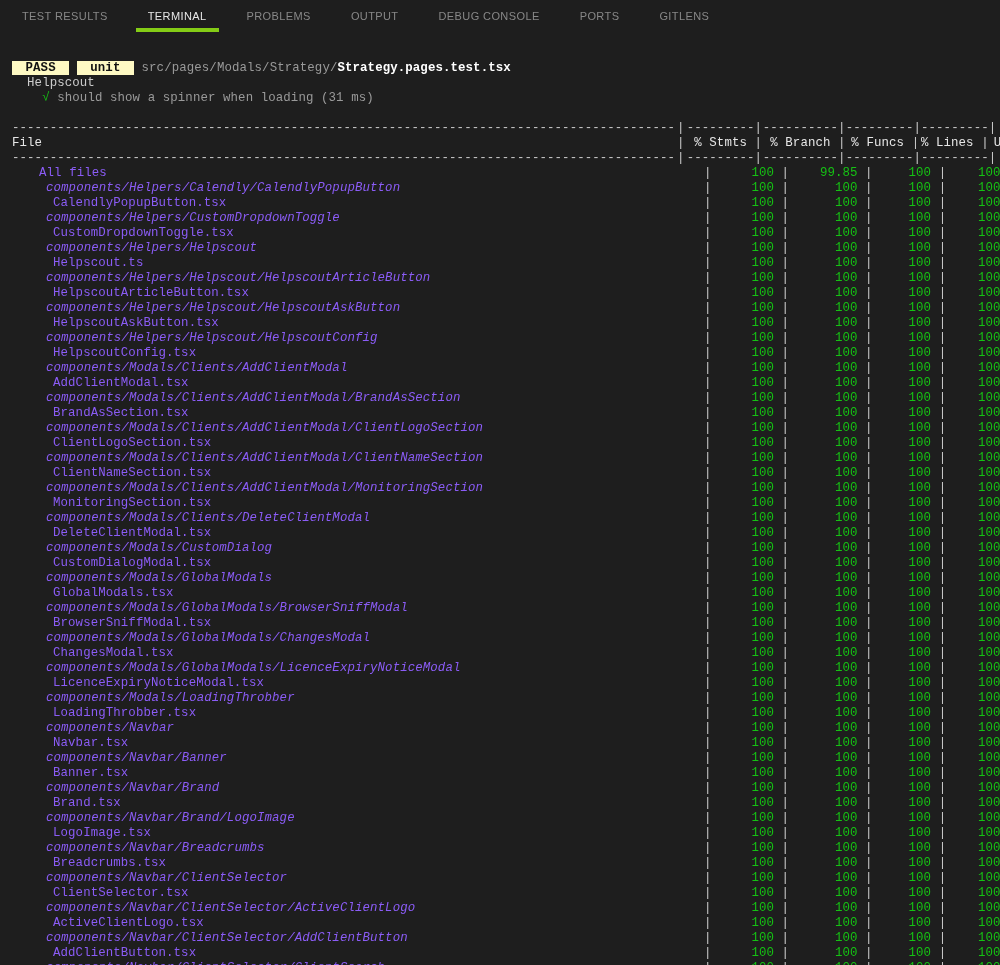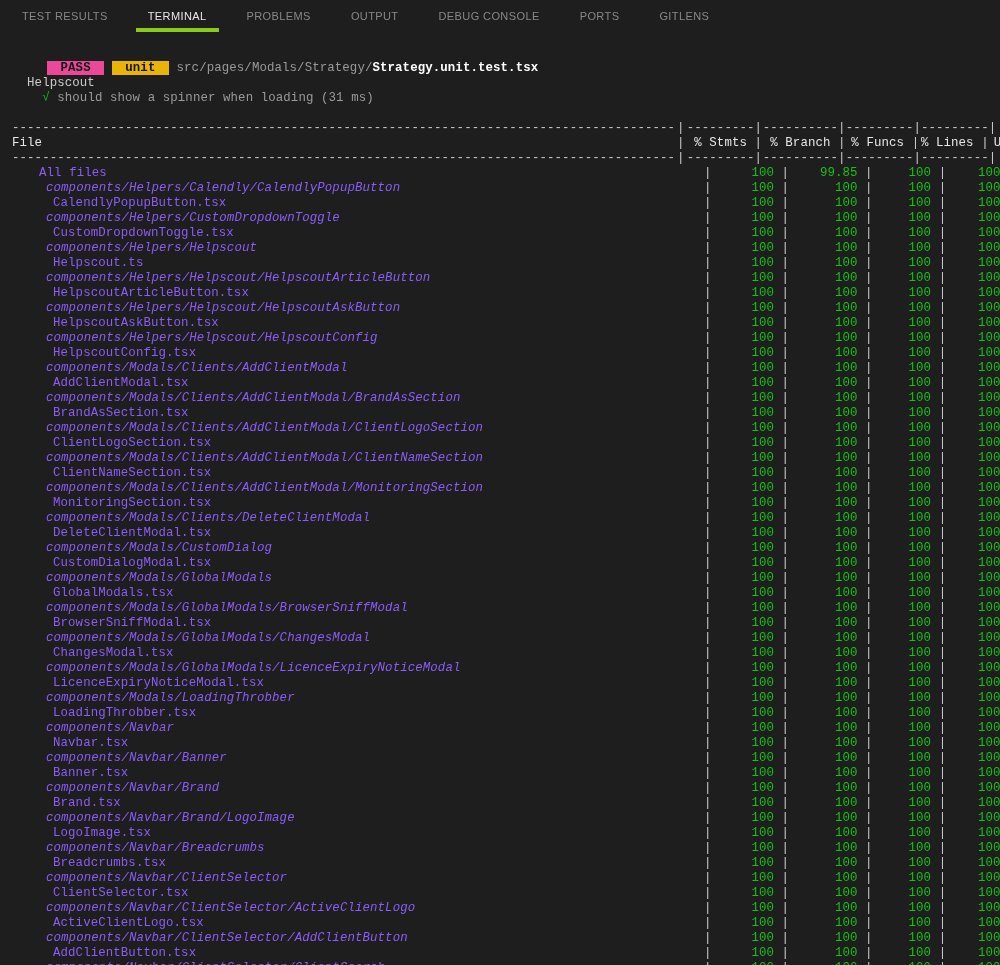--- a/index.html
+++ b/index.html
@@ -32,28 +32,27 @@
     border-bottom: 4px solid #84cc16;
   }
   .terminal-body {
     padding: 14px 12px 0 12px;
     white-space: pre;
     line-height: 15px;
     font-size: 12.4px;
     letter-spacing: 0.1px;
   }
   .badge-pass {
-    background: #ec4899;
+    background: #fef9c3;
     color: #111;
     padding: 0 6px;
     font-weight: bold;
-    margin-left: 35px;
   }
   .badge-unit {
-    background: #eab308;
+    background: #fef9c3;
     color: #111;
     padding: 0 6px;
     font-weight: bold;
   }
   .dim { color: #9a9a9a; }
   .bold-white { color: #ffffff; font-weight: bold; }
   .green { color: #15c213; }
   .cyan { color: #8b5cf6; margin-left: 27px; }
   .cov-line { display: flex; }
   .cov-file { flex: 0 0 665px; overflow: hidden; }
@@ -76,17 +75,17 @@
     <div class="panel-tab">TEST RESULTS</div>
     <div class="panel-tab active">TERMINAL</div>
     <div class="panel-tab">PROBLEMS</div>
     <div class="panel-tab">OUTPUT</div>
     <div class="panel-tab">DEBUG CONSOLE</div>
     <div class="panel-tab">PORTS</div>
     <div class="panel-tab">GITLENS</div>
   </div>
 
 <div class="terminal-body">
-<span><span class="badge-pass"> PASS </span> <span class="badge-unit"> unit </span> <span class="dim">src/pages/Modals/Strategy/</span><span class="bold-white">Strategy.unit.test.tsx</span></span>
+<span><span class="badge-pass"> PASS </span> <span class="badge-unit"> unit </span> <span class="dim">src/pages/Modals/Strategy/</span><span class="bold-white">Strategy.pages.test.tsx</span></span>
   <span>Helpscout</span>
     <span class="green">√</span> <span class="dim">should show a spinner when loading (31 ms)</span>
 
 <div id="cov"><div class="cov-line"><span class="cov-file">----------------------------------------------------------------------------------------------</span><span class="sep">|</span><span class="cov-cell c-stm">---------</span><span class="sep">|</span><span class="cov-cell c-br">----------</span><span class="sep">|</span><span class="cov-cell c-fn">---------</span><span class="sep">|</span><span class="cov-cell c-ln">---------</span><span class="sep">|</span><span class="cov-cell c-unc">--------</span></div><div class="cov-line hdr"><span class="cov-file">File</span><span class="sep">|</span><span class="cov-cell c-stm">% Stmts </span><span class="sep">|</span><span class="cov-cell c-br">% Branch </span><span class="sep">|</span><span class="cov-cell c-fn">% Funcs </span><span class="sep">|</span><span class="cov-cell c-ln">% Lines </span><span class="sep">|</span><span class="cov-cell c-unc">Uncover</span></div><div class="cov-line"><span class="cov-file">----------------------------------------------------------------------------------------------</span><span class="sep">|</span><span class="cov-cell c-stm">---------</span><span class="sep">|</span><span class="cov-cell c-br">----------</span><span class="sep">|</span><span class="cov-cell c-fn">---------</span><span class="sep">|</span><span class="cov-cell c-ln">---------</span><span class="sep">|</span><span class="cov-cell c-unc">--------</span></div><div class="cov-line"><span class="cov-file cyan pad0">All files</span><span class="sep">|</span><span class="cov-cell c-stm green">100 </span><span class="sep">|</span><span class="cov-cell c-br green">99.85 </span><span class="sep">|</span><span class="cov-cell c-fn green">100 </span><span class="sep">|</span><span class="cov-cell c-ln green">100 </span><span class="sep">|</span><span class="cov-cell c-unc"> </span></div><div class="cov-line"><span class="cov-file cyan pad1">components/Helpers/Calendly/CalendlyPopupButton</span><span class="sep">|</span><span class="cov-cell c-stm green">100 </span><span class="sep">|</span><span class="cov-cell c-br green">100 </span><span class="sep">|</span><span class="cov-cell c-fn green">100 </span><span class="sep">|</span><span class="cov-cell c-ln green">100 </span><span class="sep">|</span><span class="cov-cell c-unc"> </span></div><div class="cov-line"><span class="cov-file cyan pad2">CalendlyPopupButton.tsx</span><span class="sep">|</span><span class="cov-cell c-stm green">100 </span><span class="sep">|</span><span class="cov-cell c-br green">100 </span><span class="sep">|</span><span class="cov-cell c-fn green">100 </span><span class="sep">|</span><span class="cov-cell c-ln green">100 </span><span class="sep">|</span><span class="cov-cell c-unc"> </span></div><div class="cov-line"><span class="cov-file cyan pad1">components/Helpers/CustomDropdownToggle</span><span class="sep">|</span><span class="cov-cell c-stm green">100 </span><span class="sep">|</span><span class="cov-cell c-br green">100 </span><span class="sep">|</span><span class="cov-cell c-fn green">100 </span><span class="sep">|</span><span class="cov-cell c-ln green">100 </span><span class="sep">|</span><span class="cov-cell c-unc"> </span></div><div class="cov-line"><span class="cov-file cyan pad2">CustomDropdownToggle.tsx</span><span class="sep">|</span><span class="cov-cell c-stm green">100 </span><span class="sep">|</span><span class="cov-cell c-br green">100 </span><span class="sep">|</span><span class="cov-cell c-fn green">100 </span><span class="sep">|</span><span class="cov-cell c-ln green">100 </span><span class="sep">|</span><span class="cov-cell c-unc"> </span></div><div class="cov-line"><span class="cov-file cyan pad1">components/Helpers/Helpscout</span><span class="sep">|</span><span class="cov-cell c-stm green">100 </span><span class="sep">|</span><span class="cov-cell c-br green">100 </span><span class="sep">|</span><span class="cov-cell c-fn green">100 </span><span class="sep">|</span><span class="cov-cell c-ln green">100 </span><span class="sep">|</span><span class="cov-cell c-unc"> </span></div><div class="cov-line"><span class="cov-file cyan pad2">Helpscout.ts</span><span class="sep">|</span><span class="cov-cell c-stm green">100 </span><span class="sep">|</span><span class="cov-cell c-br green">100 </span><span class="sep">|</span><span class="cov-cell c-fn green">100 </span><span class="sep">|</span><span class="cov-cell c-ln green">100 </span><span class="sep">|</span><span class="cov-cell c-unc"> </span></div><div class="cov-line"><span class="cov-file cyan pad1">components/Helpers/Helpscout/HelpscoutArticleButton</span><span class="sep">|</span><span class="cov-cell c-stm green">100 </span><span class="sep">|</span><span class="cov-cell c-br green">100 </span><span class="sep">|</span><span class="cov-cell c-fn green">100 </span><span class="sep">|</span><span class="cov-cell c-ln green">100 </span><span class="sep">|</span><span class="cov-cell c-unc"> </span></div><div class="cov-line"><span class="cov-file cyan pad2">HelpscoutArticleButton.tsx</span><span class="sep">|</span><span class="cov-cell c-stm green">100 </span><span class="sep">|</span><span class="cov-cell c-br green">100 </span><span class="sep">|</span><span class="cov-cell c-fn green">100 </span><span class="sep">|</span><span class="cov-cell c-ln green">100 </span><span class="sep">|</span><span class="cov-cell c-unc"> </span></div><div class="cov-line"><span class="cov-file cyan pad1">components/Helpers/Helpscout/HelpscoutAskButton</span><span class="sep">|</span><span class="cov-cell c-stm green">100 </span><span class="sep">|</span><span class="cov-cell c-br green">100 </span><span class="sep">|</span><span class="cov-cell c-fn green">100 </span><span class="sep">|</span><span class="cov-cell c-ln green">100 </span><span class="sep">|</span><span class="cov-cell c-unc"> </span></div><div class="cov-line"><span class="cov-file cyan pad2">HelpscoutAskButton.tsx</span><span class="sep">|</span><span class="cov-cell c-stm green">100 </span><span class="sep">|</span><span class="cov-cell c-br green">100 </span><span class="sep">|</span><span class="cov-cell c-fn green">100 </span><span class="sep">|</span><span class="cov-cell c-ln green">100 </span><span class="sep">|</span><span class="cov-cell c-unc"> </span></div><div class="cov-line"><span class="cov-file cyan pad1">components/Helpers/Helpscout/HelpscoutConfig</span><span class="sep">|</span><span class="cov-cell c-stm green">100 </span><span class="sep">|</span><span class="cov-cell c-br green">100 </span><span class="sep">|</span><span class="cov-cell c-fn green">100 </span><span class="sep">|</span><span class="cov-cell c-ln green">100 </span><span class="sep">|</span><span class="cov-cell c-unc"> </span></div><div class="cov-line"><span class="cov-file cyan pad2">HelpscoutConfig.tsx</span><span class="sep">|</span><span class="cov-cell c-stm green">100 </span><span class="sep">|</span><span class="cov-cell c-br green">100 </span><span class="sep">|</span><span class="cov-cell c-fn green">100 </span><span class="sep">|</span><span class="cov-cell c-ln green">100 </span><span class="sep">|</span><span class="cov-cell c-unc"> </span></div><div class="cov-line"><span class="cov-file cyan pad1">components/Modals/Clients/AddClientModal</span><span class="sep">|</span><span class="cov-cell c-stm green">100 </span><span class="sep">|</span><span class="cov-cell c-br green">100 </span><span class="sep">|</span><span class="cov-cell c-fn green">100 </span><span class="sep">|</span><span class="cov-cell c-ln green">100 </span><span class="sep">|</span><span class="cov-cell c-unc"> </span></div><div class="cov-line"><span class="cov-file cyan pad2">AddClientModal.tsx</span><span class="sep">|</span><span class="cov-cell c-stm green">100 </span><span class="sep">|</span><span class="cov-cell c-br green">100 </span><span class="sep">|</span><span class="cov-cell c-fn green">100 </span><span class="sep">|</span><span class="cov-cell c-ln green">100 </span><span class="sep">|</span><span class="cov-cell c-unc"> </span></div><div class="cov-line"><span class="cov-file cyan pad1">components/Modals/Clients/AddClientModal/BrandAsSection</span><span class="sep">|</span><span class="cov-cell c-stm green">100 </span><span class="sep">|</span><span class="cov-cell c-br green">100 </span><span class="sep">|</span><span class="cov-cell c-fn green">100 </span><span class="sep">|</span><span class="cov-cell c-ln green">100 </span><span class="sep">|</span><span class="cov-cell c-unc"> </span></div><div class="cov-line"><span class="cov-file cyan pad2">BrandAsSection.tsx</span><span class="sep">|</span><span class="cov-cell c-stm green">100 </span><span class="sep">|</span><span class="cov-cell c-br green">100 </span><span class="sep">|</span><span class="cov-cell c-fn green">100 </span><span class="sep">|</span><span class="cov-cell c-ln green">100 </span><span class="sep">|</span><span class="cov-cell c-unc"> </span></div><div class="cov-line"><span class="cov-file cyan pad1">components/Modals/Clients/AddClientModal/ClientLogoSection</span><span class="sep">|</span><span class="cov-cell c-stm green">100 </span><span class="sep">|</span><span class="cov-cell c-br green">100 </span><span class="sep">|</span><span class="cov-cell c-fn green">100 </span><span class="sep">|</span><span class="cov-cell c-ln green">100 </span><span class="sep">|</span><span class="cov-cell c-unc"> </span></div><div class="cov-line"><span class="cov-file cyan pad2">ClientLogoSection.tsx</span><span class="sep">|</span><span class="cov-cell c-stm green">100 </span><span class="sep">|</span><span class="cov-cell c-br green">100 </span><span class="sep">|</span><span class="cov-cell c-fn green">100 </span><span class="sep">|</span><span class="cov-cell c-ln green">100 </span><span class="sep">|</span><span class="cov-cell c-unc"> </span></div><div class="cov-line"><span class="cov-file cyan pad1">components/Modals/Clients/AddClientModal/ClientNameSection</span><span class="sep">|</span><span class="cov-cell c-stm green">100 </span><span class="sep">|</span><span class="cov-cell c-br green">100 </span><span class="sep">|</span><span class="cov-cell c-fn green">100 </span><span class="sep">|</span><span class="cov-cell c-ln green">100 </span><span class="sep">|</span><span class="cov-cell c-unc"> </span></div><div class="cov-line"><span class="cov-file cyan pad2">ClientNameSection.tsx</span><span class="sep">|</span><span class="cov-cell c-stm green">100 </span><span class="sep">|</span><span class="cov-cell c-br green">100 </span><span class="sep">|</span><span class="cov-cell c-fn green">100 </span><span class="sep">|</span><span class="cov-cell c-ln green">100 </span><span class="sep">|</span><span class="cov-cell c-unc"> </span></div><div class="cov-line"><span class="cov-file cyan pad1">components/Modals/Clients/AddClientModal/MonitoringSection</span><span class="sep">|</span><span class="cov-cell c-stm green">100 </span><span class="sep">|</span><span class="cov-cell c-br green">100 </span><span class="sep">|</span><span class="cov-cell c-fn green">100 </span><span class="sep">|</span><span class="cov-cell c-ln green">100 </span><span class="sep">|</span><span class="cov-cell c-unc"> </span></div><div class="cov-line"><span class="cov-file cyan pad2">MonitoringSection.tsx</span><span class="sep">|</span><span class="cov-cell c-stm green">100 </span><span class="sep">|</span><span class="cov-cell c-br green">100 </span><span class="sep">|</span><span class="cov-cell c-fn green">100 </span><span class="sep">|</span><span class="cov-cell c-ln green">100 </span><span class="sep">|</span><span class="cov-cell c-unc"> </span></div><div class="cov-line"><span class="cov-file cyan pad1">components/Modals/Clients/DeleteClientModal</span><span class="sep">|</span><span class="cov-cell c-stm green">100 </span><span class="sep">|</span><span class="cov-cell c-br green">100 </span><span class="sep">|</span><span class="cov-cell c-fn green">100 </span><span class="sep">|</span><span class="cov-cell c-ln green">100 </span><span class="sep">|</span><span class="cov-cell c-unc"> </span></div><div class="cov-line"><span class="cov-file cyan pad2">DeleteClientModal.tsx</span><span class="sep">|</span><span class="cov-cell c-stm green">100 </span><span class="sep">|</span><span class="cov-cell c-br green">100 </span><span class="sep">|</span><span class="cov-cell c-fn green">100 </span><span class="sep">|</span><span class="cov-cell c-ln green">100 </span><span class="sep">|</span><span class="cov-cell c-unc"> </span></div><div class="cov-line"><span class="cov-file cyan pad1">components/Modals/CustomDialog</span><span class="sep">|</span><span class="cov-cell c-stm green">100 </span><span class="sep">|</span><span class="cov-cell c-br green">100 </span><span class="sep">|</span><span class="cov-cell c-fn green">100 </span><span class="sep">|</span><span class="cov-cell c-ln green">100 </span><span class="sep">|</span><span class="cov-cell c-unc"> </span></div><div class="cov-line"><span class="cov-file cyan pad2">CustomDialogModal.tsx</span><span class="sep">|</span><span class="cov-cell c-stm green">100 </span><span class="sep">|</span><span class="cov-cell c-br green">100 </span><span class="sep">|</span><span class="cov-cell c-fn green">100 </span><span class="sep">|</span><span class="cov-cell c-ln green">100 </span><span class="sep">|</span><span class="cov-cell c-unc"> </span></div><div class="cov-line"><span class="cov-file cyan pad1">components/Modals/GlobalModals</span><span class="sep">|</span><span class="cov-cell c-stm green">100 </span><span class="sep">|</span><span class="cov-cell c-br green">100 </span><span class="sep">|</span><span class="cov-cell c-fn green">100 </span><span class="sep">|</span><span class="cov-cell c-ln green">100 </span><span class="sep">|</span><span class="cov-cell c-unc"> </span></div><div class="cov-line"><span class="cov-file cyan pad2">GlobalModals.tsx</span><span class="sep">|</span><span class="cov-cell c-stm green">100 </span><span class="sep">|</span><span class="cov-cell c-br green">100 </span><span class="sep">|</span><span class="cov-cell c-fn green">100 </span><span class="sep">|</span><span class="cov-cell c-ln green">100 </span><span class="sep">|</span><span class="cov-cell c-unc"> </span></div><div class="cov-line"><span class="cov-file cyan pad1">components/Modals/GlobalModals/BrowserSniffModal</span><span class="sep">|</span><span class="cov-cell c-stm green">100 </span><span class="sep">|</span><span class="cov-cell c-br green">100 </span><span class="sep">|</span><span class="cov-cell c-fn green">100 </span><span class="sep">|</span><span class="cov-cell c-ln green">100 </span><span class="sep">|</span><span class="cov-cell c-unc"> </span></div><div class="cov-line"><span class="cov-file cyan pad2">BrowserSniffModal.tsx</span><span class="sep">|</span><span class="cov-cell c-stm green">100 </span><span class="sep">|</span><span class="cov-cell c-br green">100 </span><span class="sep">|</span><span class="cov-cell c-fn green">100 </span><span class="sep">|</span><span class="cov-cell c-ln green">100 </span><span class="sep">|</span><span class="cov-cell c-unc"> </span></div><div class="cov-line"><span class="cov-file cyan pad1">components/Modals/GlobalModals/ChangesModal</span><span class="sep">|</span><span class="cov-cell c-stm green">100 </span><span class="sep">|</span><span class="cov-cell c-br green">100 </span><span class="sep">|</span><span class="cov-cell c-fn green">100 </span><span class="sep">|</span><span class="cov-cell c-ln green">100 </span><span class="sep">|</span><span class="cov-cell c-unc"> </span></div><div class="cov-line"><span class="cov-file cyan pad2">ChangesModal.tsx</span><span class="sep">|</span><span class="cov-cell c-stm green">100 </span><span class="sep">|</span><span class="cov-cell c-br green">100 </span><span class="sep">|</span><span class="cov-cell c-fn green">100 </span><span class="sep">|</span><span class="cov-cell c-ln green">100 </span><span class="sep">|</span><span class="cov-cell c-unc"> </span></div><div class="cov-line"><span class="cov-file cyan pad1">components/Modals/GlobalModals/LicenceExpiryNoticeModal</span><span class="sep">|</span><span class="cov-cell c-stm green">100 </span><span class="sep">|</span><span class="cov-cell c-br green">100 </span><span class="sep">|</span><span class="cov-cell c-fn green">100 </span><span class="sep">|</span><span class="cov-cell c-ln green">100 </span><span class="sep">|</span><span class="cov-cell c-unc"> </span></div><div class="cov-line"><span class="cov-file cyan pad2">LicenceExpiryNoticeModal.tsx</span><span class="sep">|</span><span class="cov-cell c-stm green">100 </span><span class="sep">|</span><span class="cov-cell c-br green">100 </span><span class="sep">|</span><span class="cov-cell c-fn green">100 </span><span class="sep">|</span><span class="cov-cell c-ln green">100 </span><span class="sep">|</span><span class="cov-cell c-unc"> </span></div><div class="cov-line"><span class="cov-file cyan pad1">components/Modals/LoadingThrobber</span><span class="sep">|</span><span class="cov-cell c-stm green">100 </span><span class="sep">|</span><span class="cov-cell c-br green">100 </span><span class="sep">|</span><span class="cov-cell c-fn green">100 </span><span class="sep">|</span><span class="cov-cell c-ln green">100 </span><span class="sep">|</span><span class="cov-cell c-unc"> </span></div><div class="cov-line"><span class="cov-file cyan pad2">LoadingThrobber.tsx</span><span class="sep">|</span><span class="cov-cell c-stm green">100 </span><span class="sep">|</span><span class="cov-cell c-br green">100 </span><span class="sep">|</span><span class="cov-cell c-fn green">100 </span><span class="sep">|</span><span class="cov-cell c-ln green">100 </span><span class="sep">|</span><span class="cov-cell c-unc"> </span></div><div class="cov-line"><span class="cov-file cyan pad1">components/Navbar</span><span class="sep">|</span><span class="cov-cell c-stm green">100 </span><span class="sep">|</span><span class="cov-cell c-br green">100 </span><span class="sep">|</span><span class="cov-cell c-fn green">100 </span><span class="sep">|</span><span class="cov-cell c-ln green">100 </span><span class="sep">|</span><span class="cov-cell c-unc"> </span></div><div class="cov-line"><span class="cov-file cyan pad2">Navbar.tsx</span><span class="sep">|</span><span class="cov-cell c-stm green">100 </span><span class="sep">|</span><span class="cov-cell c-br green">100 </span><span class="sep">|</span><span class="cov-cell c-fn green">100 </span><span class="sep">|</span><span class="cov-cell c-ln green">100 </span><span class="sep">|</span><span class="cov-cell c-unc"> </span></div><div class="cov-line"><span class="cov-file cyan pad1">components/Navbar/Banner</span><span class="sep">|</span><span class="cov-cell c-stm green">100 </span><span class="sep">|</span><span class="cov-cell c-br green">100 </span><span class="sep">|</span><span class="cov-cell c-fn green">100 </span><span class="sep">|</span><span class="cov-cell c-ln green">100 </span><span class="sep">|</span><span class="cov-cell c-unc"> </span></div><div class="cov-line"><span class="cov-file cyan pad2">Banner.tsx</span><span class="sep">|</span><span class="cov-cell c-stm green">100 </span><span class="sep">|</span><span class="cov-cell c-br green">100 </span><span class="sep">|</span><span class="cov-cell c-fn green">100 </span><span class="sep">|</span><span class="cov-cell c-ln green">100 </span><span class="sep">|</span><span class="cov-cell c-unc"> </span></div><div class="cov-line"><span class="cov-file cyan pad1">components/Navbar/Brand</span><span class="sep">|</span><span class="cov-cell c-stm green">100 </span><span class="sep">|</span><span class="cov-cell c-br green">100 </span><span class="sep">|</span><span class="cov-cell c-fn green">100 </span><span class="sep">|</span><span class="cov-cell c-ln green">100 </span><span class="sep">|</span><span class="cov-cell c-unc"> </span></div><div class="cov-line"><span class="cov-file cyan pad2">Brand.tsx</span><span class="sep">|</span><span class="cov-cell c-stm green">100 </span><span class="sep">|</span><span class="cov-cell c-br green">100 </span><span class="sep">|</span><span class="cov-cell c-fn green">100 </span><span class="sep">|</span><span class="cov-cell c-ln green">100 </span><span class="sep">|</span><span class="cov-cell c-unc"> </span></div><div class="cov-line"><span class="cov-file cyan pad1">components/Navbar/Brand/LogoImage</span><span class="sep">|</span><span class="cov-cell c-stm green">100 </span><span class="sep">|</span><span class="cov-cell c-br green">100 </span><span class="sep">|</span><span class="cov-cell c-fn green">100 </span><span class="sep">|</span><span class="cov-cell c-ln green">100 </span><span class="sep">|</span><span class="cov-cell c-unc"> </span></div><div class="cov-line"><span class="cov-file cyan pad2">LogoImage.tsx</span><span class="sep">|</span><span class="cov-cell c-stm green">100 </span><span class="sep">|</span><span class="cov-cell c-br green">100 </span><span class="sep">|</span><span class="cov-cell c-fn green">100 </span><span class="sep">|</span><span class="cov-cell c-ln green">100 </span><span class="sep">|</span><span class="cov-cell c-unc"> </span></div><div class="cov-line"><span class="cov-file cyan pad1">components/Navbar/Breadcrumbs</span><span class="sep">|</span><span class="cov-cell c-stm green">100 </span><span class="sep">|</span><span class="cov-cell c-br green">100 </span><span class="sep">|</span><span class="cov-cell c-fn green">100 </span><span class="sep">|</span><span class="cov-cell c-ln green">100 </span><span class="sep">|</span><span class="cov-cell c-unc"> </span></div><div class="cov-line"><span class="cov-file cyan pad2">Breadcrumbs.tsx</span><span class="sep">|</span><span class="cov-cell c-stm green">100 </span><span class="sep">|</span><span class="cov-cell c-br green">100 </span><span class="sep">|</span><span class="cov-cell c-fn green">100 </span><span class="sep">|</span><span class="cov-cell c-ln green">100 </span><span class="sep">|</span><span class="cov-cell c-unc"> </span></div><div class="cov-line"><span class="cov-file cyan pad1">components/Navbar/ClientSelector</span><span class="sep">|</span><span class="cov-cell c-stm green">100 </span><span class="sep">|</span><span class="cov-cell c-br green">100 </span><span class="sep">|</span><span class="cov-cell c-fn green">100 </span><span class="sep">|</span><span class="cov-cell c-ln green">100 </span><span class="sep">|</span><span class="cov-cell c-unc"> </span></div><div class="cov-line"><span class="cov-file cyan pad2">ClientSelector.tsx</span><span class="sep">|</span><span class="cov-cell c-stm green">100 </span><span class="sep">|</span><span class="cov-cell c-br green">100 </span><span class="sep">|</span><span class="cov-cell c-fn green">100 </span><span class="sep">|</span><span class="cov-cell c-ln green">100 </span><span class="sep">|</span><span class="cov-cell c-unc"> </span></div><div class="cov-line"><span class="cov-file cyan pad1">components/Navbar/ClientSelector/ActiveClientLogo</span><span class="sep">|</span><span class="cov-cell c-stm green">100 </span><span class="sep">|</span><span class="cov-cell c-br green">100 </span><span class="sep">|</span><span class="cov-cell c-fn green">100 </span><span class="sep">|</span><span class="cov-cell c-ln green">100 </span><span class="sep">|</span><span class="cov-cell c-unc"> </span></div><div class="cov-line"><span class="cov-file cyan pad2">ActiveClientLogo.tsx</span><span class="sep">|</span><span class="cov-cell c-stm green">100 </span><span class="sep">|</span><span class="cov-cell c-br green">100 </span><span class="sep">|</span><span class="cov-cell c-fn green">100 </span><span class="sep">|</span><span class="cov-cell c-ln green">100 </span><span class="sep">|</span><span class="cov-cell c-unc"> </span></div><div class="cov-line"><span class="cov-file cyan pad1">components/Navbar/ClientSelector/AddClientButton</span><span class="sep">|</span><span class="cov-cell c-stm green">100 </span><span class="sep">|</span><span class="cov-cell c-br green">100 </span><span class="sep">|</span><span class="cov-cell c-fn green">100 </span><span class="sep">|</span><span class="cov-cell c-ln green">100 </span><span class="sep">|</span><span class="cov-cell c-unc"> </span></div><div class="cov-line"><span class="cov-file cyan pad2">AddClientButton.tsx</span><span class="sep">|</span><span class="cov-cell c-stm green">100 </span><span class="sep">|</span><span class="cov-cell c-br green">100 </span><span class="sep">|</span><span class="cov-cell c-fn green">100 </span><span class="sep">|</span><span class="cov-cell c-ln green">100 </span><span class="sep">|</span><span class="cov-cell c-unc"> </span></div><div class="cov-line"><span class="cov-file cyan pad1">components/Navbar/ClientSelector/ClientSearch</span><span class="sep">|</span><span class="cov-cell c-stm green">100 </span><span class="sep">|</span><span class="cov-cell c-br green">100 </span><span class="sep">|</span><span class="cov-cell c-fn green">100 </span><span class="sep">|</span><span class="cov-cell c-ln green">100 </span><span class="sep">|</span><span class="cov-cell c-unc"> </span></div></div></div>
 
 </body></html>

